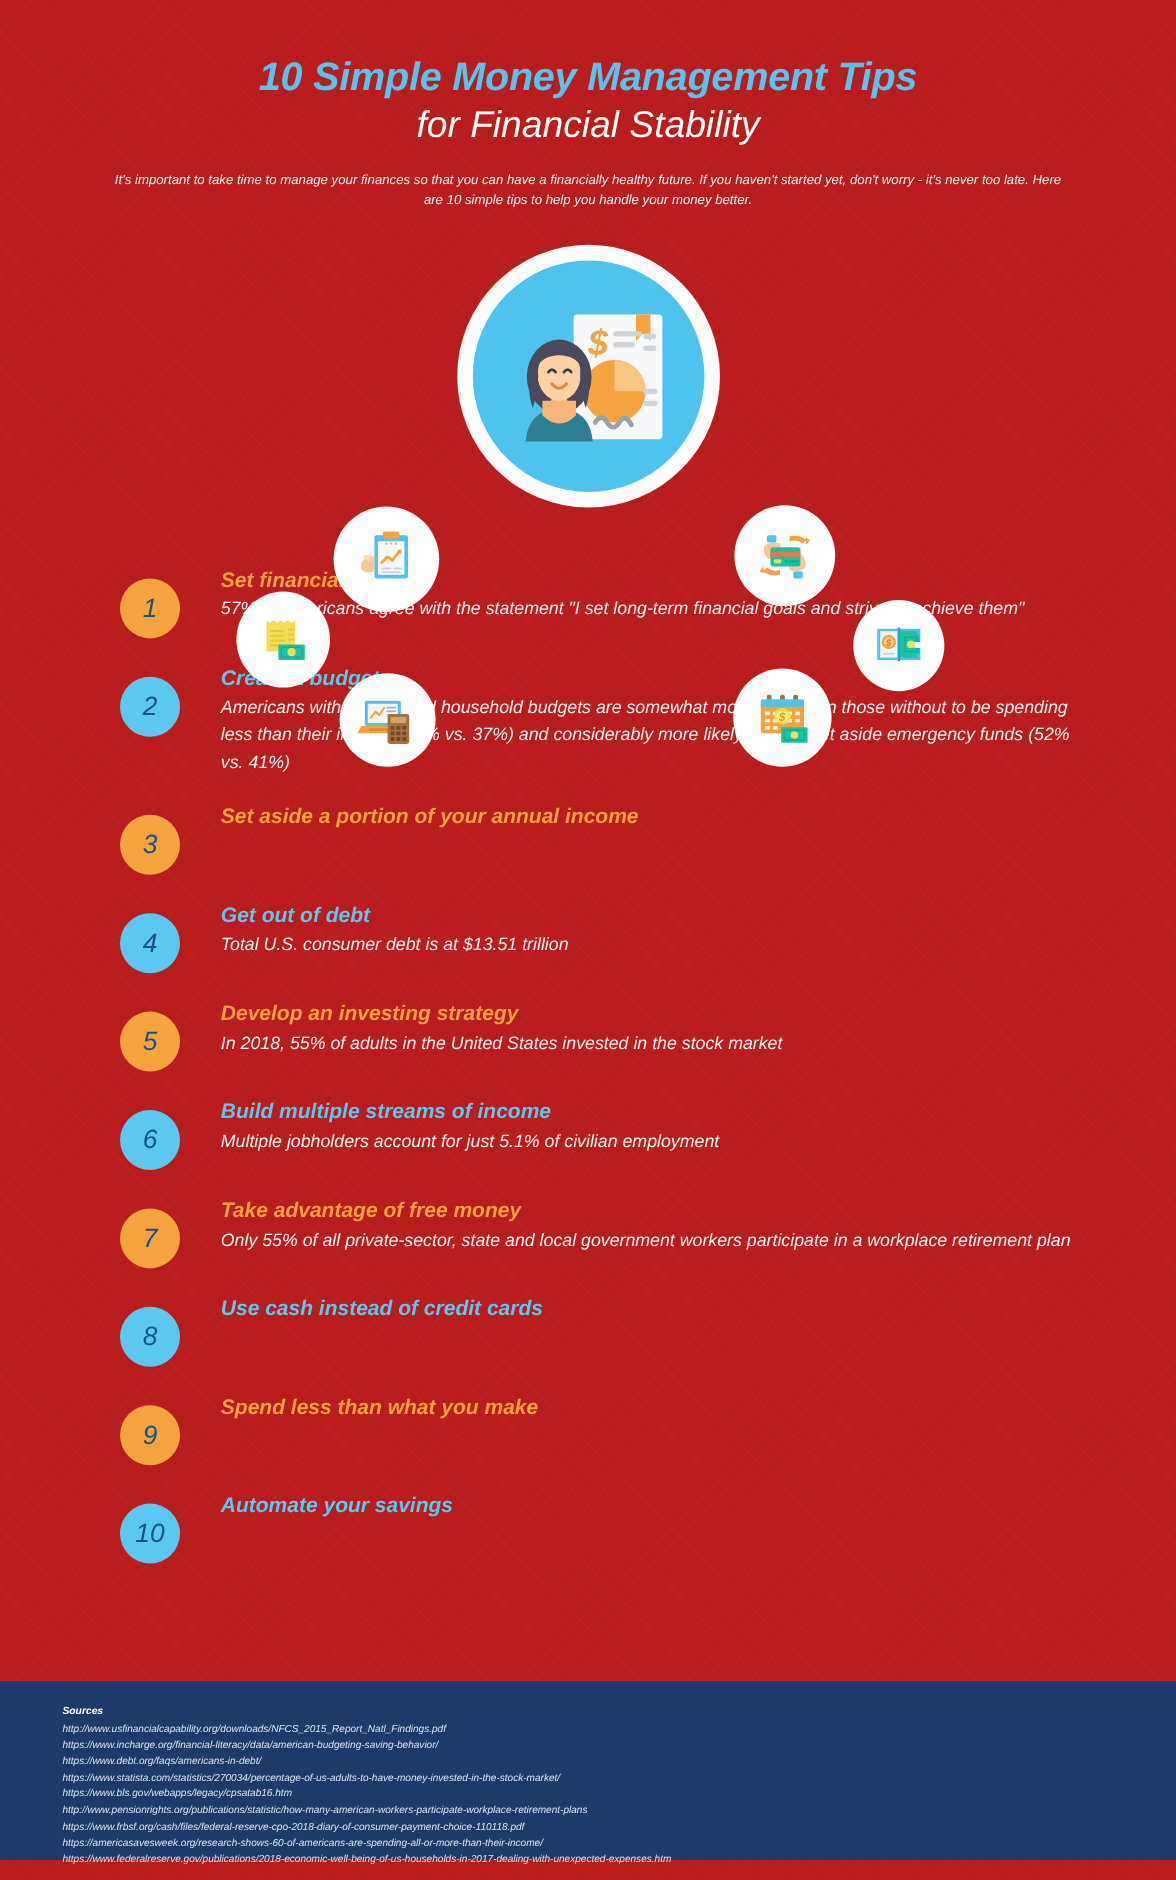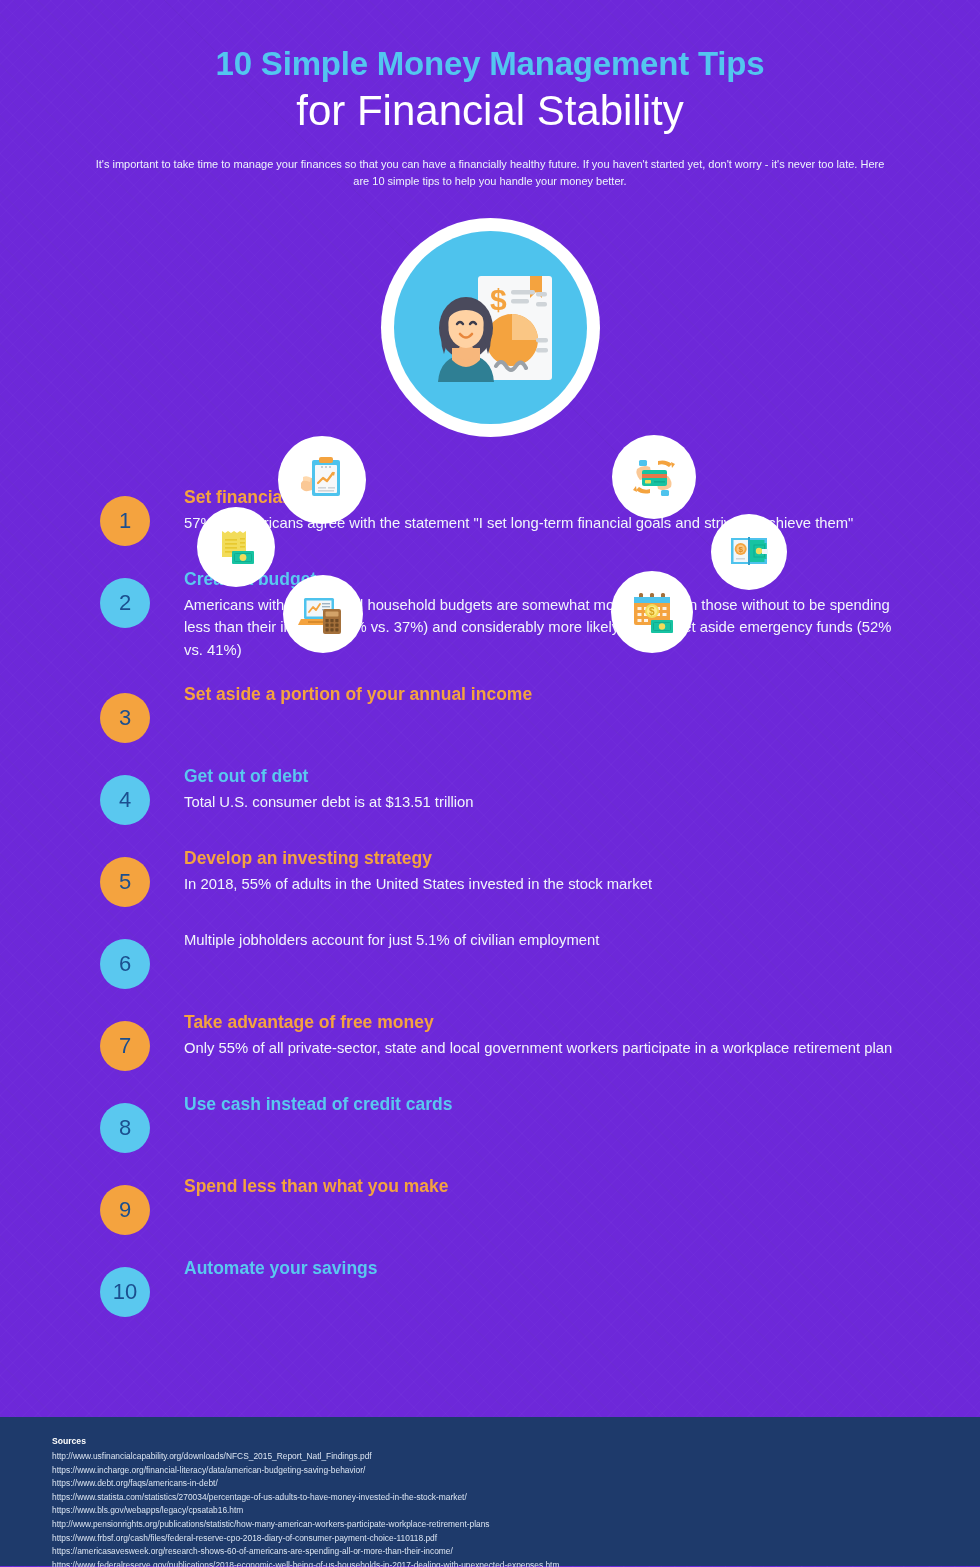--- a/index.html
+++ b/index.html
@@ -15,21 +15,22 @@
     font-family: "Liberation Sans", sans-serif;
     background: #1b5193;
     position: relative;
   }
 
   
   .page {
     position: relative;
     width: 980px;
     height: 1567px;
-    background-color: #6d28d9;
+    background-color: #b91c1c;
+    font-style: italic;
   }
   .texture {
     position: absolute;
     inset: 0;
     pointer-events: none;
     opacity: .5;
     background-image:
       repeating-linear-gradient(45deg,
         rgba(255,255,255,.035) 0px, rgba(255,255,255,.035) 1px,
         rgba(0,0,0,0) 1px, rgba(0,0,0,0) 9px),
@@ -46,21 +47,21 @@
   
   header { padding-top: 44px; text-align: center; }
   .title-line1 {
     font-size: 33px;
     font-weight: bold;
     color: #53c6ef;
     letter-spacing: -.2px;
     line-height: 1.22;
   }
   .title-line2 {
-    font-size: 42px;
+    font-size: 31px;
     font-weight: normal;
     color: #ffffff;
     line-height: 1.3;
   }
   .intro {
     margin: 17px auto 0;
     width: 790px;
     font-size: 11px;
     line-height: 1.55;
     color: #eef4fb;
@@ -131,21 +132,21 @@
   .tip-desc {
     font-size: 14.8px;
     line-height: 1.53;
     color: #f2f6fb;
     max-width: 712px;
   }
 
   
   footer {
     position: absolute;
-    left: 0; right: 0; bottom: 1px;
+    left: 0; right: 0; bottom: 17px;
     height: 149px;
     background: #1e3a6b;
     z-index: 3;
     padding: 19px 0 0 52px;
   }
   .sources-label {
     font-size: 8.6px;
     font-weight: bold;
     color: #ffffff;
     margin-bottom: 4px;
@@ -383,20 +384,21 @@
         <div class="tip-num orange">5</div>
         <div class="tip-body">
           <div class="tip-title orange">Develop an investing strategy</div>
           <div class="tip-desc">In 2018, 55% of adults in the United States invested in the stock market</div>
         </div>
       </div>
 
       <div class="tip">
         <div class="tip-num blue">6</div>
         <div class="tip-body">
+          <div class="tip-title blue">Build multiple streams of income</div>
           <div class="tip-desc">Multiple jobholders account for just 5.1% of civilian employment</div>
         </div>
       </div>
 
       <div class="tip">
         <div class="tip-num orange">7</div>
         <div class="tip-body">
           <div class="tip-title orange">Take advantage of free money</div>
           <div class="tip-desc">Only 55% of all private-sector, state and local government workers participate in a workplace retirement plan</div>
         </div>

